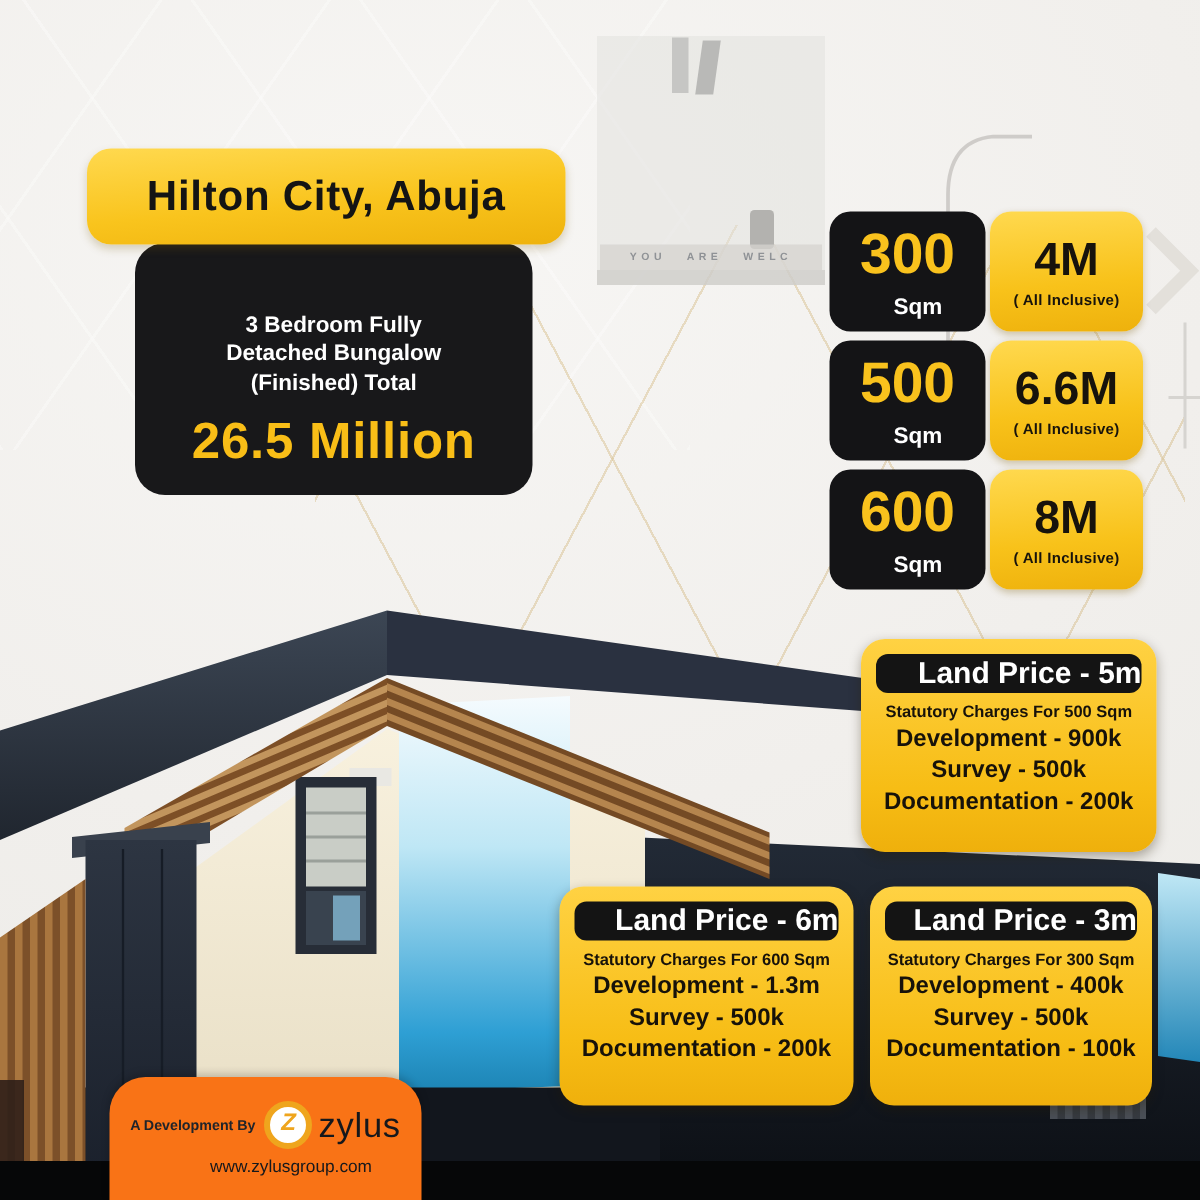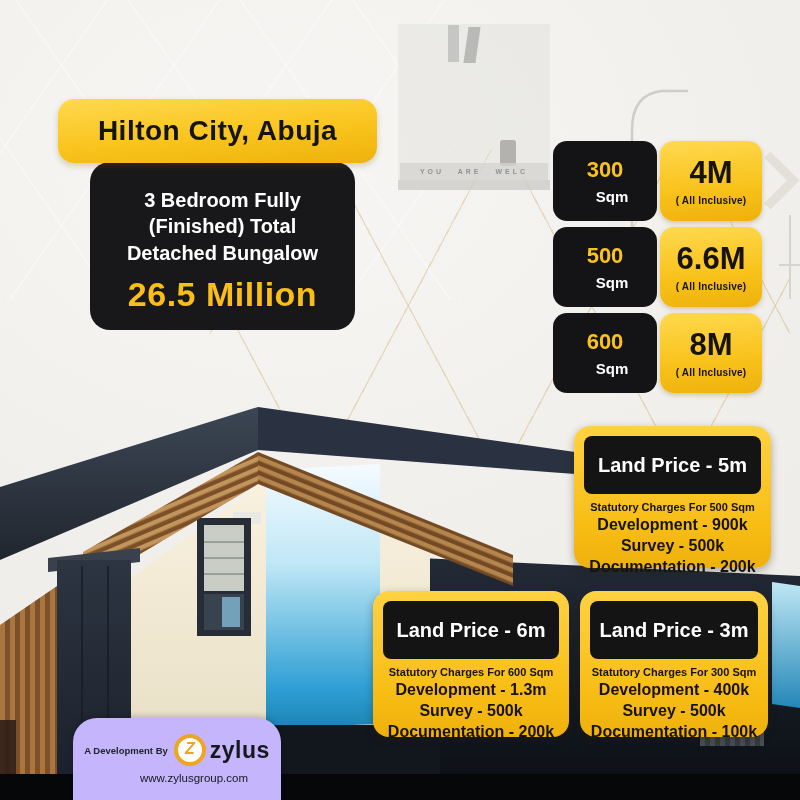--- a/index.html
+++ b/index.html
@@ -44,62 +44,62 @@
   .banner{position:absolute;left:58px;top:99px;width:319px;height:64px;z-index:4;
       background:linear-gradient(175deg,#ffd94f 0%,#f9c41d 55%,#eeb20c 100%);
       border-radius:16px;display:flex;align-items:center;justify-content:center;
       box-shadow:0 3px 6px rgba(120,90,10,.25);}
   .banner-text{font-size:28px;font-weight:bold;color:#141414;letter-spacing:.5px;}
 
   
   .offer-card{position:absolute;left:90px;top:162px;width:265px;height:168px;z-index:3;
       background:#18181a;border-radius:20px;display:flex;flex-direction:column;
       align-items:center;justify-content:flex-end;padding-bottom:16px;box-sizing:border-box;}
-  .offer-line{color:#fff;font-weight:bold;font-size:20px;line-height:1.32;text-align:center;}
+  .offer-line{color:#fff;font-weight:bold;font-size:15px;line-height:1.32;text-align:center;}
   .offer-price{color:#f9be17;font-weight:bold;font-size:34px;letter-spacing:.5px;margin-top:9px;text-align:center;}
 
   
   .badge-row{position:absolute;z-index:4;width:212px;height:80px;}
   .badge-black{position:absolute;left:0;top:0;width:104px;height:80px;background:#141416;
       border-radius:14px;display:flex;flex-direction:column;align-items:center;justify-content:center;}
-  .badge-size{color:#f9c21d;font-weight:bold;font-size:22px;line-height:1;}
+  .badge-size{color:#f9c21d;font-weight:bold;font-size:38px;line-height:1;}
   .badge-unit{color:#ffffff;font-weight:bold;font-size:15px;line-height:1;margin-top:8px;margin-left:14px;}
   .badge-yellow{position:absolute;left:107px;top:0;width:102px;height:80px;
       background:linear-gradient(175deg,#ffd94f 0%,#f8c21a 60%,#eeb10c 100%);
       border-radius:14px;display:flex;flex-direction:column;align-items:center;justify-content:center;
       box-shadow:0 2px 5px rgba(120,90,10,.3);}
   .badge-price{color:#17130c;font-weight:bold;font-size:31px;line-height:1;}
   .badge-note{color:#17130c;font-weight:bold;font-size:10px;margin-top:7px;letter-spacing:.2px;}
   #badge-row-0{left:553px;top:141px;}
   #badge-row-1{left:553px;top:227px;}
   #badge-row-2{left:553px;top:313px;}
 
   
   .land-card{position:absolute;z-index:5;background:linear-gradient(180deg,#ffd243 0%,#f7bd15 70%,#efb00c 100%);
       border-radius:16px;box-sizing:border-box;padding:10px 8px 8px 8px;text-align:center;
       box-shadow:0 3px 8px rgba(40,30,5,.35);}
   #land-card-0{left:574px;top:426px;width:197px;height:142px;}
   #land-card-1{left:373px;top:591px;width:196px;height:146px;}
   #land-card-2{left:580px;top:591px;width:188px;height:146px;}
-  .land-title-bar{background:#141414;border-radius:8px;height:58px;display:flex;
-      align-items:center;justify-content:center;margin:0 2px;}
+  .land-title-bar{background:#141414;border-radius:8px;height:26px;display:flex;
+      align-items:center;justify-content:flex-end;margin:0 2px;}
   .land-title{color:#ffffff;font-weight:bold;font-size:20px;}
   .land-subtitle{color:#17120a;font-weight:bold;font-size:11px;margin-top:7px;}
   .land-line{color:#17120a;font-weight:bold;font-size:16px;line-height:1.3;}
   .land-lines{margin-top:2px;}
 
   
   .dev-box{position:absolute;left:73px;top:718px;width:208px;height:82px;z-index:6;
-      background:#c4b5fd;border-radius:24px 24px 0 0;box-shadow:0 -2px 6px rgba(0,0,0,.2);}
+      background:#f97316;border-radius:24px 24px 0 0;box-shadow:0 -2px 6px rgba(0,0,0,.2);}
   .dev-row{position:absolute;left:0;top:16px;width:208px;display:flex;align-items:center;justify-content:center;}
   .dev-prefix{font-size:9.5px;font-weight:bold;color:#20242a;margin-right:6px;}
   .zylus-logo{width:32px;height:32px;border-radius:50%;border:4px solid #efa51d;box-sizing:border-box;
       display:flex;align-items:center;justify-content:center;background:#fff;}
   .zylus-z{font-size:16px;font-weight:bold;color:#efa51d;font-style:italic;transform:translateY(-1px);}
-  .dev-brand{font-size:23px;font-weight:bold;color:#16181c;letter-spacing:.5px;margin-left:4px;}
+  .dev-brand{font-size:23px;font-weight:normal;color:#16181c;letter-spacing:.5px;margin-left:4px;}
   .dev-site{position:absolute;left:0;top:54px;width:208px;text-align:center;
       font-size:11.5px;font-weight:normal;color:#16181c;padding-left:34px;box-sizing:border-box;}
 </style>
 </head>
 <body>
 
 <div class="stage">
 
   <div class="bg">
     <div class="soft-diamonds"></div>
@@ -208,22 +208,22 @@
     </svg>
   </div>
 
 
   <div class="banner">
     <span class="banner-text">Hilton City, Abuja</span>
   </div>
 
   <div class="offer-card">
     <div class="offer-line">3 Bedroom Fully</div>
+    <div class="offer-line">Detached Bungalow</div>
     <div class="offer-line">(Finished) Total</div>
-    <div class="offer-line">Detached Bungalow</div>
     <div class="offer-price">26.5 Million</div>
   </div>
 
   <div class="badge-row" id="badge-row-0">
     <div class="badge-black">
       <div class="badge-size">300</div>
       <div class="badge-unit">Sqm</div>
     </div>
     <div class="badge-yellow">
       <div class="badge-price">4M</div>

